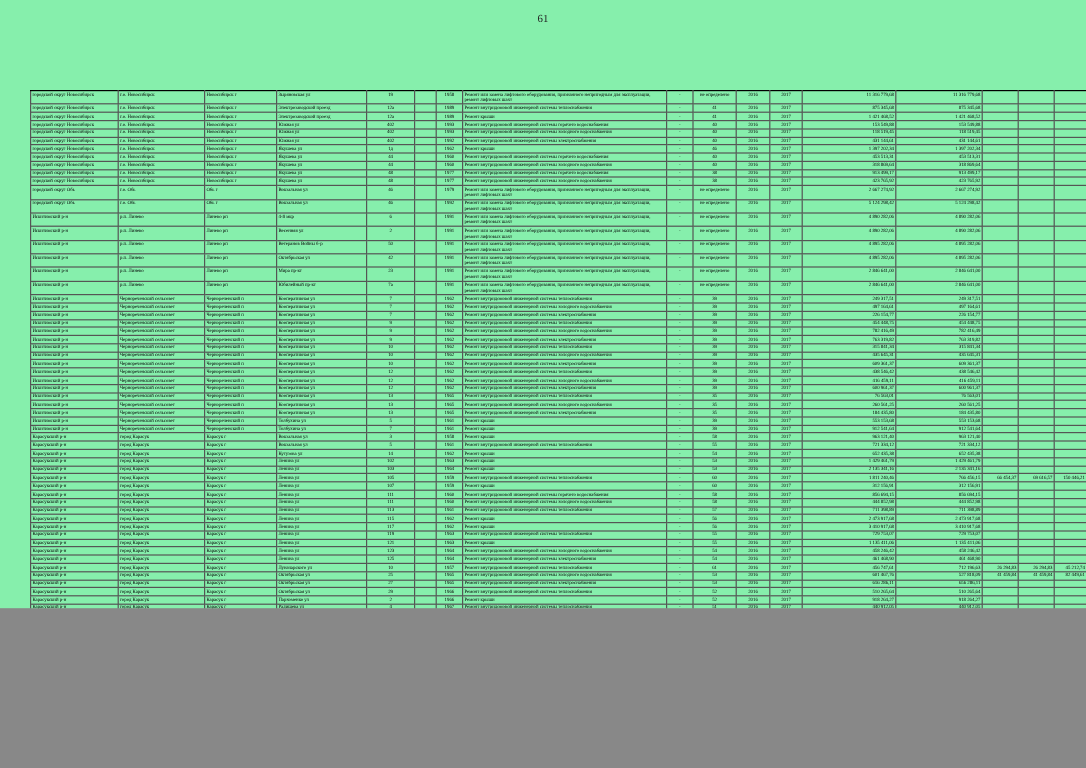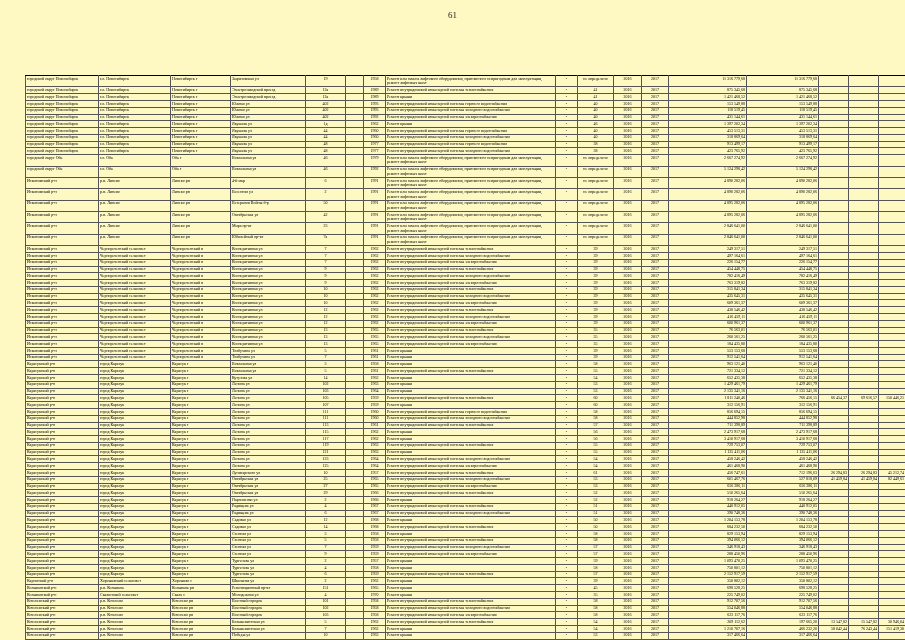--- a/index.html
+++ b/index.html
@@ -1,16 +1,16 @@
 <!DOCTYPE html>
 <html><head>
 <meta charset="utf-8">
 <style>
   html,body{margin:0;padding:0;background:#888;}
-  .page{position:relative;width:905px;height:640px;background:#fef9c3;
+  .page{position:relative;width:905px;height:507px;background:#86efac;
         font-family:"Liberation Serif", serif;color:#111;overflow:hidden;}
   .pagenum{position:absolute;top:10px;left:0;right:0;text-align:center;
            font-size:9px;color:#222;}
   table.repair{position:absolute;left:25px;top:75px;width:880px;
         border-collapse:collapse;table-layout:fixed;
         font-size:4px;line-height:1.15;color:#000;}
   table.repair td{border:0.5px solid #555;padding:0.6px 1px;overflow:hidden;
         vertical-align:top;word-wrap:break-word;}
   tr.grp td{border-top:1px solid #000;}
   td.l{text-align:left}

